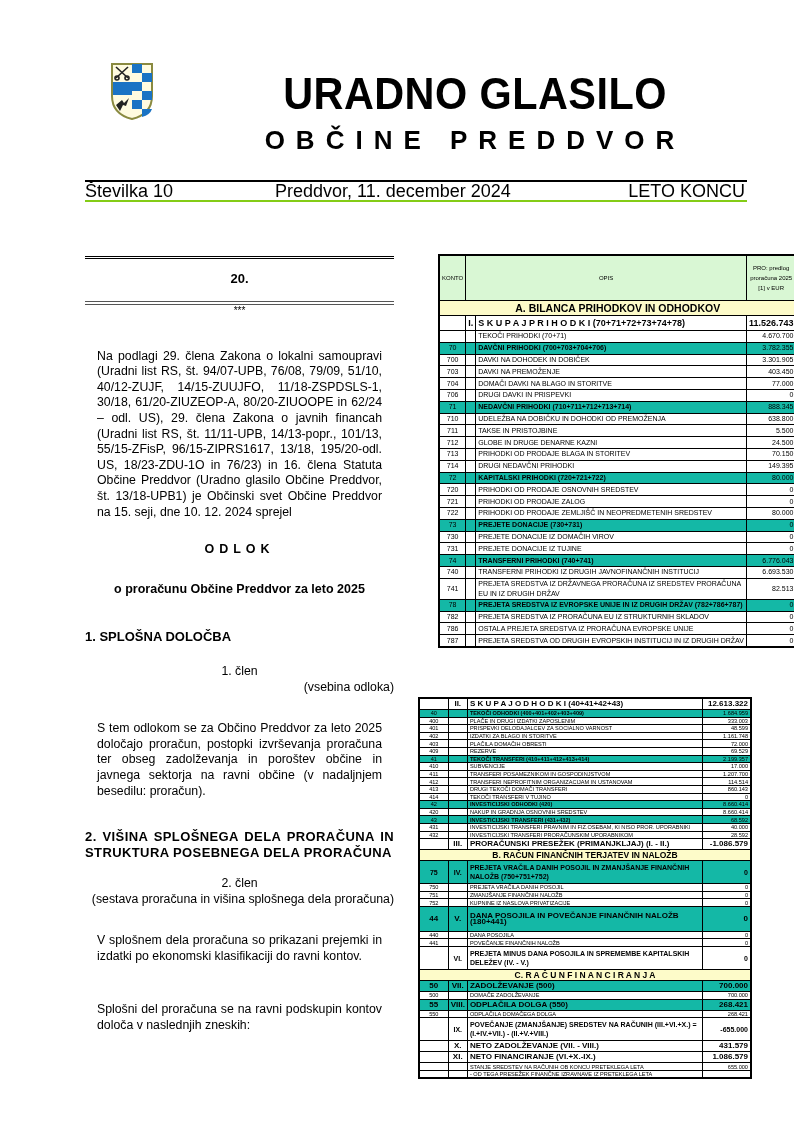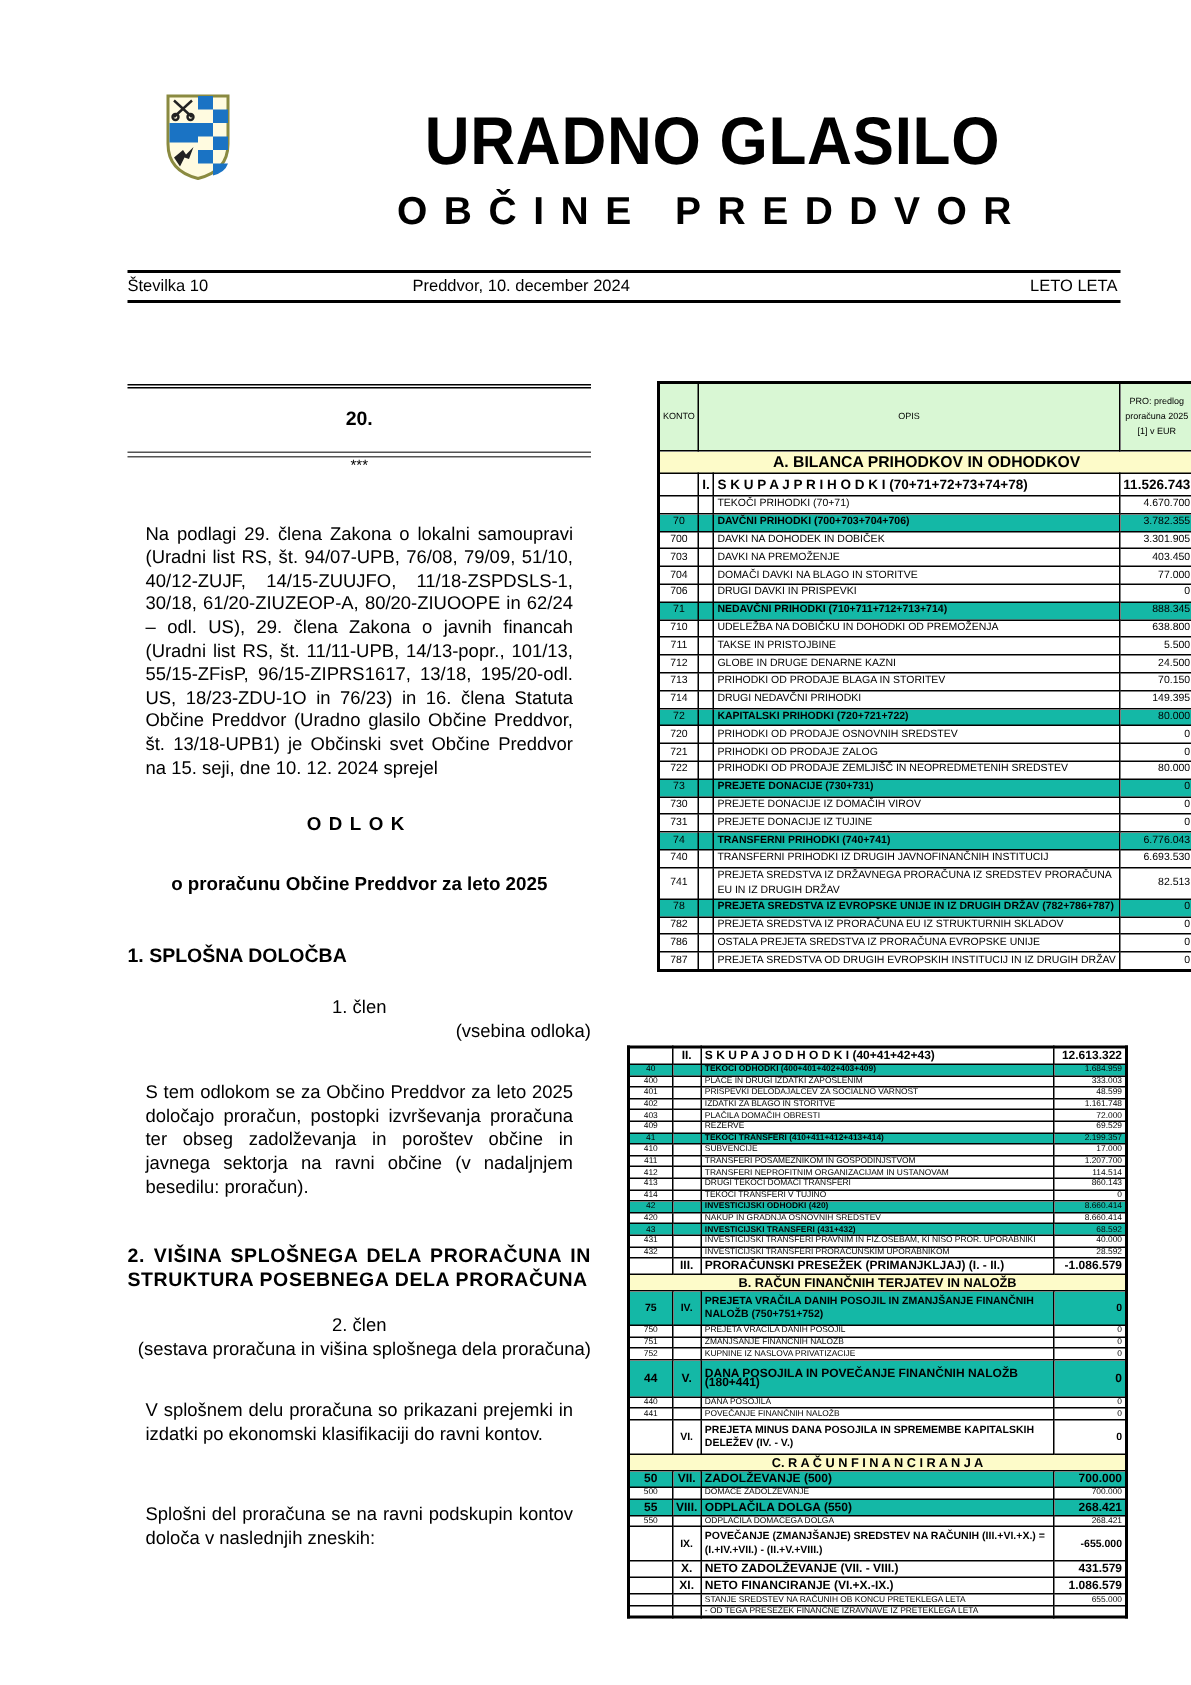--- a/index.html
+++ b/index.html
@@ -3,21 +3,21 @@
 <meta charset="utf-8">
 <style>
   html, body { margin:0; padding:0; background:#ffffff; }
   body { width:794px; height:1123px; position:relative; overflow:hidden; font-family:"Liberation Sans", sans-serif; color:#000; }
   .abs { position:absolute; }
 
   
   .logo { left:110px; top:62px; width:44px; height:58px; }
   .title-main { left:160px; top:68px; width:630px; text-align:center; font-family:"Liberation Sans", sans-serif; font-weight:bold; font-size:45px; letter-spacing:0.5px; transform:scaleX(0.92); transform-origin:center; line-height:52px; }
   .title-sub { left:160px; top:124px; width:630px; text-align:center; font-weight:bold; font-size:26px; letter-spacing:11px; line-height:32px; }
-  .masthead-bar { left:85px; top:180px; width:662px; height:18px; border-top:2px solid #000; border-bottom:2px solid #000000; font-size:11px; line-height:18px; }
+  .masthead-bar { left:85px; top:180px; width:662px; height:18px; border-top:2px solid #000; border-bottom:2px solid #84cc16; font-size:18px; line-height:18px; }
   .masthead-bar span { position:absolute; top:0; }
   .mb-num { left:0; }
   .mb-date { left:190px; }
   .mb-year { right:2px; }
 
   
   .left-col { left:85px; top:256px; width:309px; font-size:12.3px; line-height:15.6px; }
   .rule-top { height:0; border-top:3px double #000; margin-bottom:12px; }
   .art-num { text-align:center; font-weight:bold; font-size:13px; margin:0 0 14px 0; }
   .rule-mid { height:0; border-top:4px double #555; }
@@ -76,42 +76,42 @@
       <circle cx="7" cy="16" r="2"></circle>
         <circle cx="17" cy="16" r="2"></circle>
     </g>
     <path d="M6 43 L12 38 L14 41 L19 36 L16 44 L13 43 L10 49 Z" fill="#222"></path>
   </svg>
 </div>
 <div class="abs title-main">URADNO  GLASILO</div>
 <div class="abs title-sub">OBČINE PREDDVOR</div>
 <div class="abs masthead-bar">
   <span class="mb-num">Številka  10</span>
-  <span class="mb-date">Preddvor, 10. december 2024</span>
-  <span class="mb-year">LETO LETA</span>
+  <span class="mb-date">Preddvor, 11. december 2024</span>
+  <span class="mb-year">LETO KONCU</span>
 </div>
 
 <div class="abs left-col">
   <div class="rule-top"></div>
   <div class="art-num">20.</div>
   <div class="rule-mid"></div>
   <div class="stars">***</div>
   <p class="para">Na podlagi 29. člena Zakona o lokalni samoupravi (Uradni list RS, št. 94/07-UPB, 76/08, 79/09, 51/10, 40/12-ZUJF, 14/15-ZUUJFO, 11/18-ZSPDSLS-1, 30/18, 61/20-ZIUZEOP-A, 80/20-ZIUOOPE in 62/24 – odl. US), 29. člena Zakona o javnih financah (Uradni list RS, št. 11/11-UPB, 14/13-popr., 101/13, 55/15-ZFisP, 96/15-ZIPRS1617, 13/18, 195/20-odl. US, 18/23-ZDU-1O in 76/23) in 16. člena Statuta Občine Preddvor (Uradno glasilo Občine Preddvor, št. 13/18-UPB1) je Občinski svet Občine Preddvor na 15. seji, dne 10. 12. 2024 sprejel</p>
   <div class="odlok-title">ODLOK</div>
   <div class="odlok-sub">o proračunu Občine Preddvor za leto 2025</div>
   <div class="sec-head" style="margin-top:32px">1. SPLOŠNA DOLOČBA</div>
   <div class="clen" style="margin-top:18px">1. člen</div>
   <div class="clen-sub">(vsebina odloka)</div>
   <div class="gap"></div>
   <p class="para">S tem odlokom se za Občino Preddvor za leto 2025 določajo proračun, postopki izvrševanja proračuna ter obseg zadolževanja in poroštev občine in javnega sektorja na ravni občine (v nadaljnjem besedilu: proračun).</p>
   <div class="sec-head just" style="margin-top:30px">2. VIŠINA SPLOŠNEGA DELA PRORAČUNA IN STRUKTURA POSEBNEGA DELA PRORAČUNA</div>
   <div class="clen" style="margin-top:14px">2. člen</div>
   <div class="clen-sub">(sestava proračuna in višina splošnega dela proračuna)</div>
   <div class="gap"></div>
-  <p class="para">V splošnem delu proračuna so prikazani prejemki in izdatki po ekonomski klasifikaciji do ravni kontov.</p>
+  <p class="para">V splošnem dela proračuna so prikazani prejemki in izdatki po ekonomski klasifikaciji do ravni kontov.</p>
   <div class="gap"></div>
   <p class="para">Splošni del proračuna se na ravni podskupin kontov določa v naslednjih zneskih:</p>
 </div>
 
 <table class="bt" id="t1">
   <colgroup>
       <col style="width:34px">
       <col style="width:14px">
       <col style="width:238px">
       <col style="width:48px">

